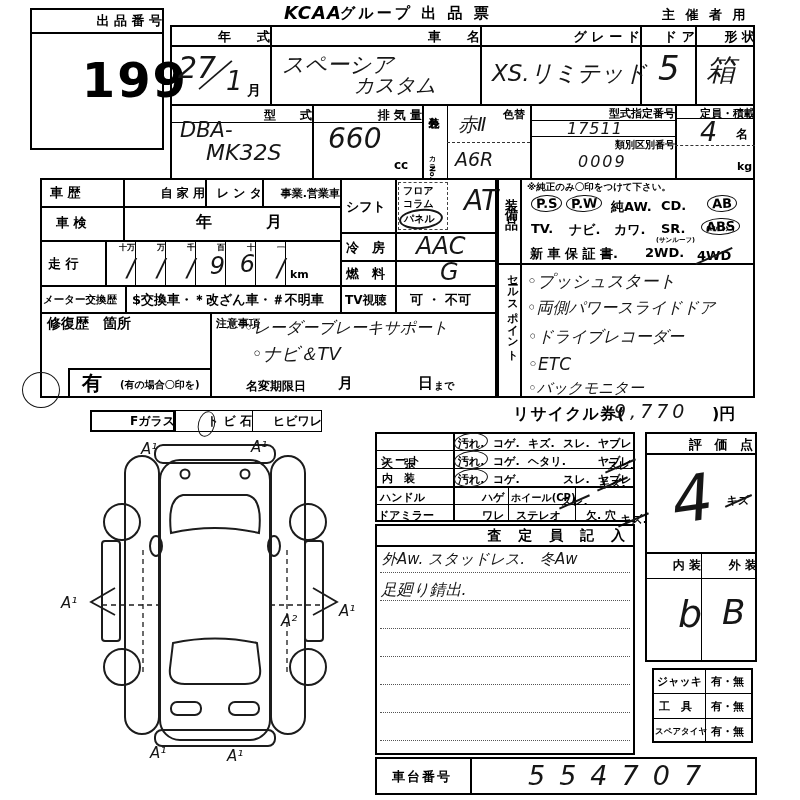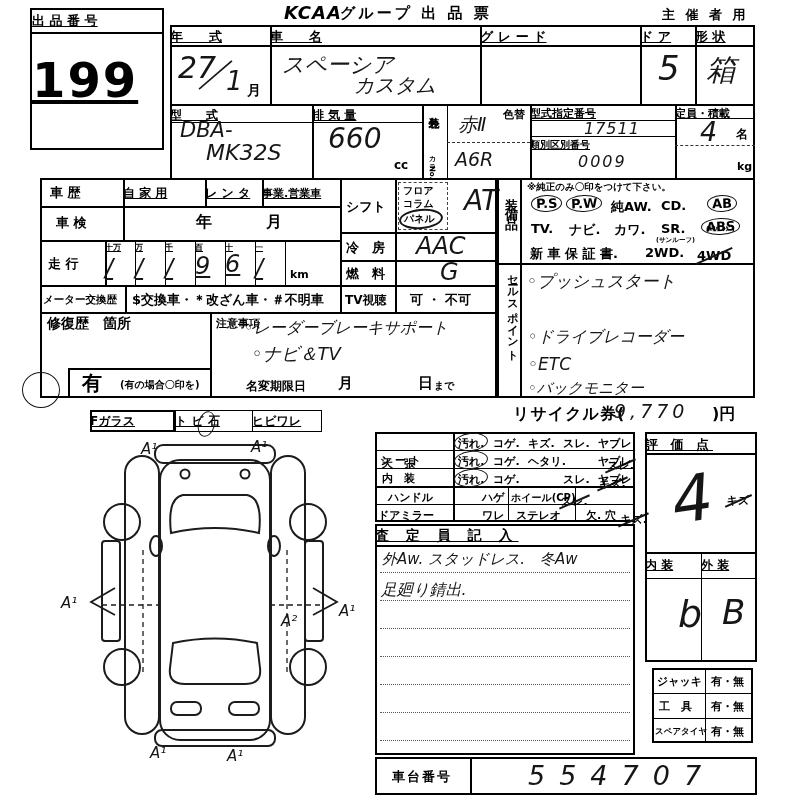--- a/index.html
+++ b/index.html
@@ -6,21 +6,21 @@
   #sheet{position:relative;width:800px;height:800px;background:#fff;overflow:hidden;
          font-family:"DejaVu Sans",sans-serif;color:#000;}
   .a{position:absolute;}
   .lbl{font-weight:bold;color:#000;white-space:nowrap;}
   .hw{font-style:italic;color:#161616;white-space:nowrap;font-family:"DejaVu Sans",sans-serif;}
   .box{position:absolute;border:2px solid #000;box-sizing:border-box;background:transparent;}
   .box1{position:absolute;border:1.5px solid #000;box-sizing:border-box;}
   .ln{position:absolute;background:#000;}
   .dash{position:absolute;border-top:1.5px dashed #333;}
   .dot{position:absolute;border-top:1px dotted #555;}
-  .ctr{text-align:left;text-decoration:underline;}
+  .ctr{text-align:right;}
   .vtext{writing-mode:vertical-rl;text-orientation:upright;}
   .circ{display:inline-block;border:1.5px solid #111;border-radius:50%;padding:0 4px;transform:rotate(-2deg);}
   .oval{position:absolute;border:2px solid #161616;border-radius:50%;pointer-events:none;}
   .slash{position:relative;}
   .slash::after{content:"";position:absolute;left:-3px;right:-3px;top:45%;
                 border-top:2px solid #161616;transform:rotate(-24deg);}
 </style>
 </head>
 <body>
 
@@ -62,36 +62,37 @@
   <span class="a lbl ctr" style="left:480px;top:28px;width:160px;font-size:13px;">グ レ ー ド</span>
   <span class="a lbl ctr" style="left:640px;top:28px;width:55px;font-size:13px;">ド ア</span>
   <span class="a lbl ctr" style="left:695px;top:28px;width:60px;font-size:13px;">形 状</span>
 
   <span class="a hw" style="left:178px;top:50px;font-size:30px;">27</span>
   <span class="a hw" style="left:198px;top:50px;font-size:34px;">／</span>
   <span class="a hw" style="left:226px;top:66px;font-size:26px;">1</span>
   <span class="a lbl" style="left:247px;top:82px;font-size:14px;">月</span>
   <span class="a hw" style="left:282px;top:50px;font-size:22px;">スペーシア</span>
   <span class="a hw" style="left:354px;top:72px;font-size:20px;">カスタム</span>
+  <span class="a hw" style="left:492px;top:58px;font-size:23px;">XS.リミテッド</span>
   <span class="a hw" style="left:658px;top:48px;font-size:34px;">5</span>
   <span class="a hw" style="left:706px;top:50px;font-size:30px;">箱</span>
 
   <span class="a lbl ctr" style="left:170px;top:107px;width:142px;font-size:12px;">型　　式</span>
   <span class="a hw" style="left:180px;top:118px;font-size:21px;">DBA-</span>
   <span class="a hw" style="left:206px;top:140px;font-size:22px;">MK32S</span>
   <span class="a lbl ctr" style="left:312px;top:107px;width:110px;font-size:12px;">排 気 量</span>
   <span class="a hw" style="left:328px;top:122px;font-size:28px;">660</span>
   <span class="a lbl" style="left:394px;top:158px;font-size:12px;">cc</span>
   <span class="a lbl vtext" style="left:425px;top:108px;font-size:11px;height:42px;">外装色</span>
   <span class="a lbl vtext" style="left:427px;top:150px;font-size:7px;height:28px;text-orientation:mixed;">カラーNo.</span>
   <span class="a hw" style="left:458px;top:112px;font-size:19px;">赤Ⅱ</span>
   <span class="a hw" style="left:455px;top:148px;font-size:19px;">A6R</span>
   <span class="a lbl" style="left:503px;top:107px;font-size:11px;">色替</span>
   <span class="a lbl ctr" style="left:530px;top:106px;width:145px;font-size:11px;">型式指定番号</span>
-  <span class="a hw" style="left:584px;top:119px;font-size:16px;letter-spacing:1px;">17511</span>
+  <span class="a hw" style="left:567px;top:119px;font-size:16px;letter-spacing:1px;">17511</span>
   <span class="a lbl ctr" style="left:530px;top:138px;width:145px;font-size:10px;">類別区別番号</span>
   <span class="a hw" style="left:578px;top:152px;font-size:16px;letter-spacing:2px;">0009</span>
   <span class="a lbl ctr" style="left:675px;top:106px;width:80px;font-size:11px;">定員・積載</span>
   <span class="a hw" style="left:700px;top:116px;font-size:27px;">4</span>
   <span class="a lbl" style="left:736px;top:126px;font-size:12px;">名</span>
   <span class="a lbl" style="left:737px;top:160px;font-size:11px;">kg</span>
 
   
   <div class="box" style="left:40px;top:178px;width:457px;height:220px;"></div>
   <div class="ln" style="left:40px;top:206px;width:300px;height:1.5px;"></div>
@@ -190,20 +191,21 @@
   <span class="a lbl" style="left:661px;top:221px;font-size:13px;">SR.</span>
   <span class="a lbl" style="left:656px;top:236px;font-size:6.5px;">(サンルーフ)</span>
   <span class="a lbl circ" style="left:701px;top:218px;font-size:13px;">ABS</span>
   <span class="a lbl" style="left:530px;top:245px;font-size:13px;">新 車 保 証 書.</span>
   <span class="a lbl" style="left:645px;top:245px;font-size:13px;">2WD.</span>
   <span class="a lbl slash" style="left:697px;top:245px;font-size:13px;">4WD</span>
 
   
   <span class="a lbl vtext" style="left:504px;top:267px;font-size:11px;height:128px;">セールスポイント</span>
   <span class="a hw" style="left:527px;top:270px;font-size:17px;"><span>◦</span><span>プッシュスタート</span></span>
+  <span class="a hw" style="left:527px;top:298px;font-size:16px;"><span>◦</span><span>両側パワースライドドア</span></span>
   <span class="a hw" style="left:528px;top:327px;font-size:16px;"><span>◦</span><span>ドライブレコーダー</span></span>
   <span class="a hw" style="left:528px;top:354px;font-size:17px;"><span>◦</span><span>ETC</span></span>
   <span class="a hw" style="left:528px;top:379px;font-size:15px;"><span>◦</span><span>バックモニター</span></span>
 
   
   <span class="a lbl" style="left:513px;top:404px;font-size:16px;letter-spacing:1px;">リサイクル券(</span>
   <span class="a hw" style="left:614px;top:400px;font-size:19px;letter-spacing:4px;">9,770</span>
   <span class="a lbl" style="left:712px;top:404px;font-size:16px;">)円</span>
 
   
@@ -229,21 +231,21 @@
   <div class="oval" style="left:454px;top:451px;width:32px;height:16px;transform:rotate(-6deg);border-width:1.5px;"></div>
   <span class="a lbl" style="left:382px;top:471px;font-size:11px;">内　装</span>
   <span class="a lbl" style="left:458px;top:472px;font-size:11px;">汚れ.</span>
   <span class="a lbl" style="left:493px;top:472px;font-size:11px;">コゲ.</span>
   <span class="a lbl slash" style="left:528px;top:472px;font-size:11px;">キズ.</span>
   <span class="a lbl" style="left:563px;top:472px;font-size:11px;">スレ.</span>
   <span class="a lbl" style="left:598px;top:472px;font-size:11px;">ヤブレ</span>
   <div class="oval" style="left:454px;top:469px;width:32px;height:16px;transform:rotate(-6deg);border-width:1.5px;"></div>
   <div class="ln" style="left:508px;top:486px;width:1px;height:36px;"></div>
   <div class="ln" style="left:575px;top:486px;width:1px;height:36px;"></div>
-  <span class="a lbl" style="left:380px;top:490px;font-size:11px;margin-left:8px;">ハンドル</span>
+  <span class="a lbl" style="left:380px;top:490px;font-size:11px;">ハンドル</span>
   <span class="a lbl slash" style="left:458px;top:490px;font-size:11px;">スレ.</span>
   <span class="a lbl" style="left:482px;top:490px;font-size:11px;">ハゲ</span>
   <span class="a lbl" style="left:511px;top:491px;font-size:10px;">ホイール(CP)</span>
   <span class="a lbl slash" style="left:592px;top:489px;font-size:11px;">キズ</span>
   <span class="a lbl" style="left:378px;top:508px;font-size:11px;">ドアミラー</span>
   <span class="a lbl slash" style="left:458px;top:508px;font-size:11px;">キズ.</span>
   <span class="a lbl" style="left:482px;top:508px;font-size:11px;">ワレ</span>
   <span class="a lbl" style="left:516px;top:508px;font-size:11px;">ステレオ</span>
   <span class="a lbl" style="left:586px;top:508px;font-size:11px;">欠. 穴</span>
 

